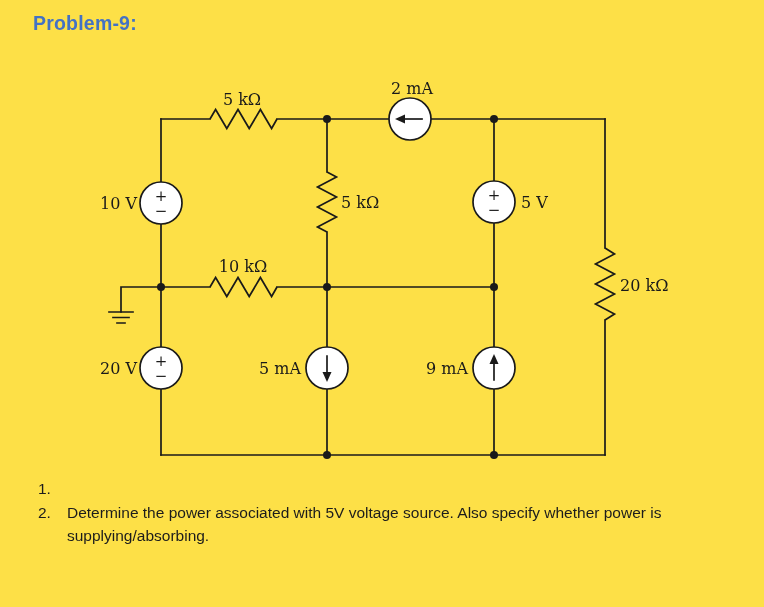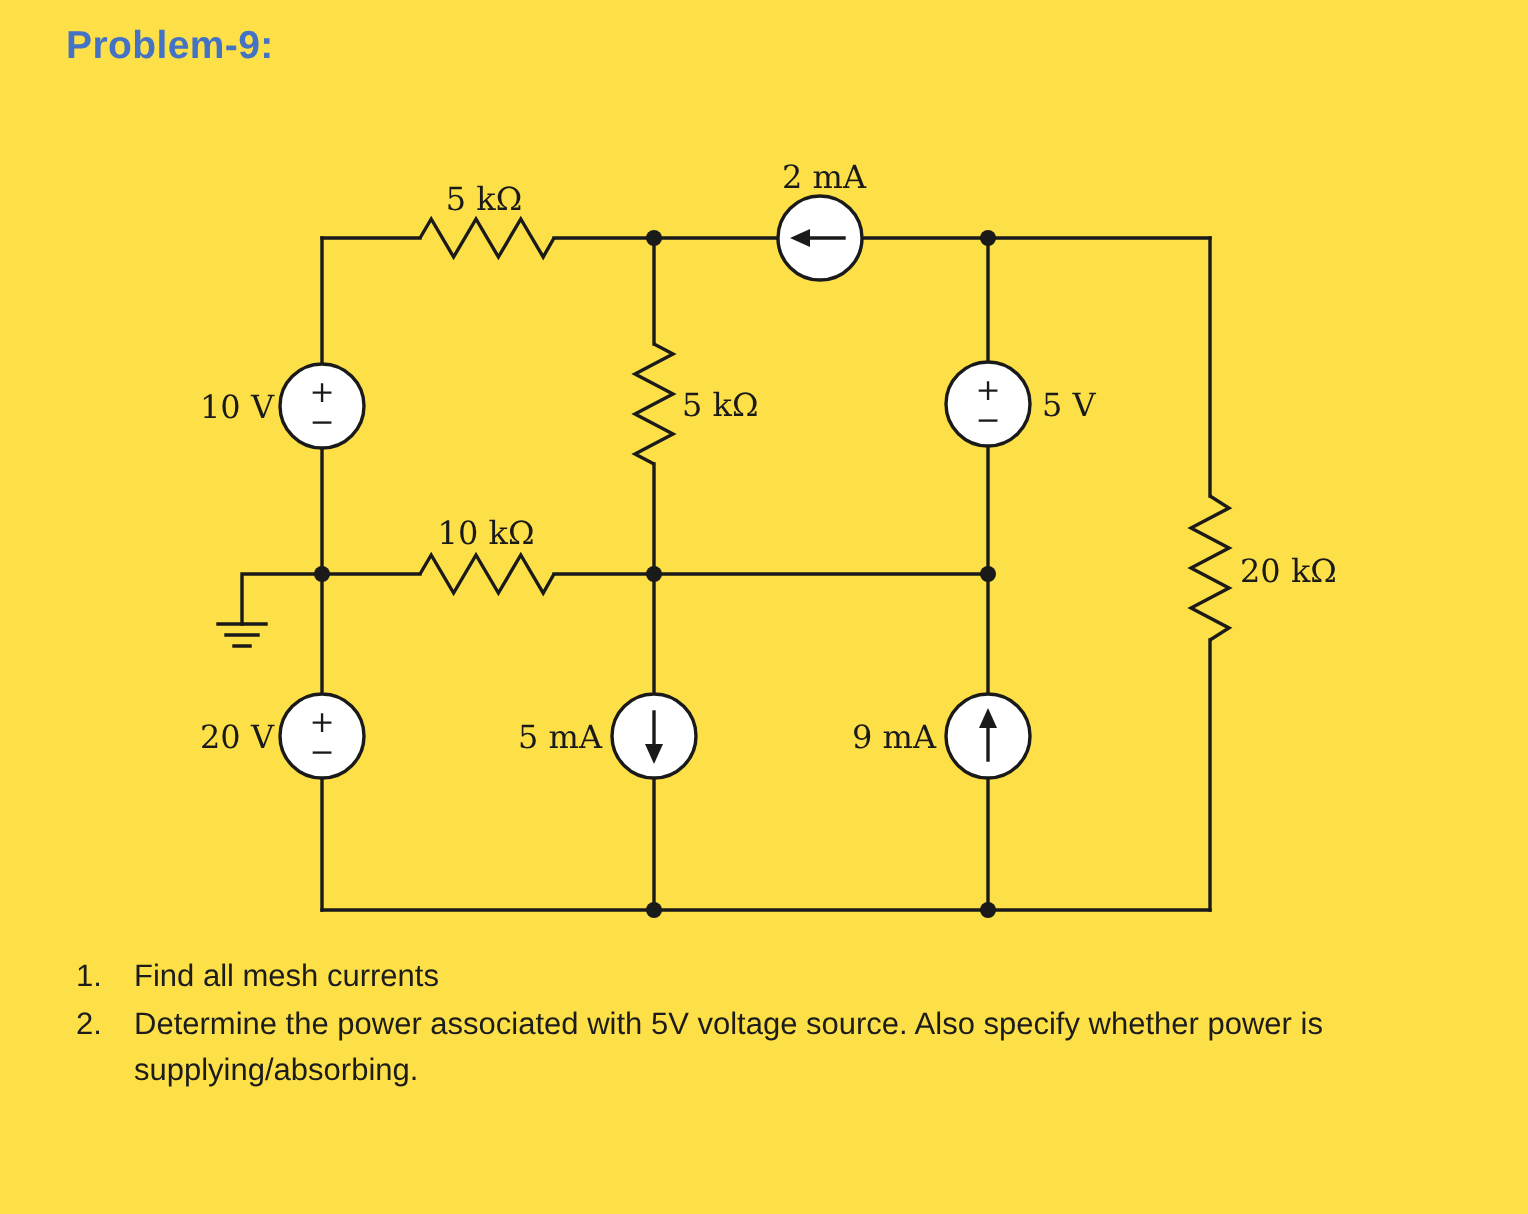--- a/index.html
+++ b/index.html
@@ -159,21 +159,20 @@
       <circle class="dot" cx="327" cy="287" r="4"></circle>
       <circle class="dot" cx="494" cy="287" r="4"></circle>
       <circle class="dot" cx="327" cy="455" r="4"></circle>
       <circle class="dot" cx="494" cy="455" r="4"></circle>
     </g>
   </svg>
 
   <div class="questions">
     <div class="q-row">
       <span class="q-num">1.</span>
-      <span class="q-text">Find all mesh currents</span>
     </div>
     <div class="q-row">
       <span class="q-num">2.</span>
       <span class="q-text">Determine the power associated with 5V voltage source. Also specify whether power is supplying/absorbing.</span>
     </div>
   </div>
 
 </div>
 
 </body></html>

